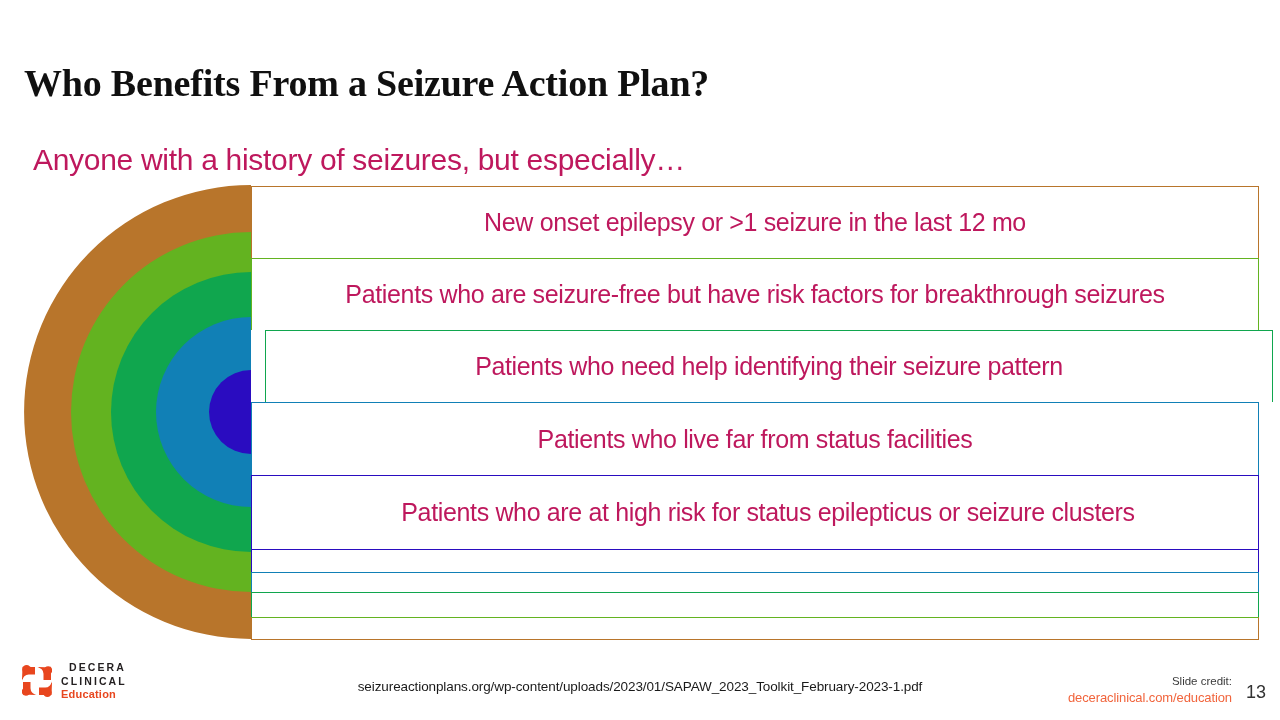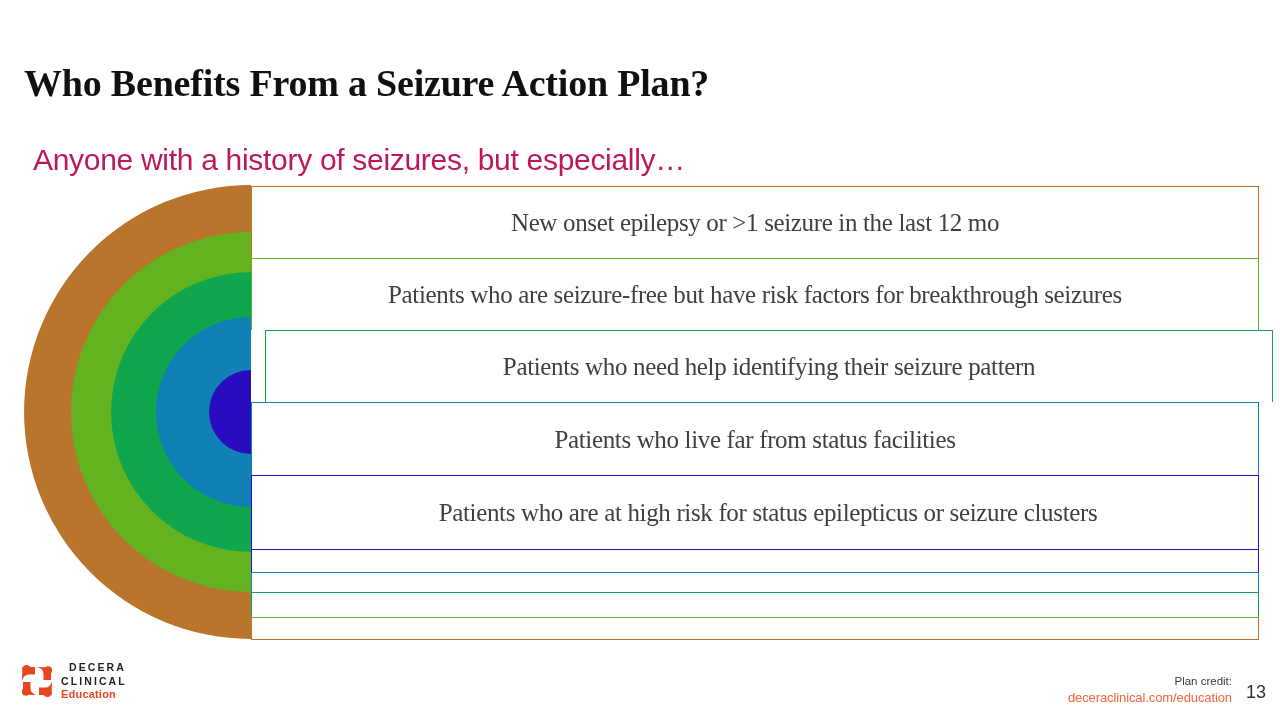--- a/index.html
+++ b/index.html
@@ -74,24 +74,24 @@
     position: absolute;
     left: 0;
     width: 100%;
     box-sizing: border-box;
     background: #ffffff;
     display: flex;
     align-items: center;
     justify-content: center;
   }
   .band-label {
-    font-family: Liberation Serif, serif;
+    font-family: Liberation Sans, sans-serif;
     font-size: 25px;
     line-height: 31px;
-    color: #404040;
+    color: #be185d;
     letter-spacing: -0.35px;
     text-align: center;
     white-space: nowrap;
   }
 
   
   #footer {
     position: absolute;
     left: 0;
     top: 650px;
@@ -257,20 +257,21 @@
       <circle fill="#E8461E" cx="3.8" cy="26.7" r="4.0"></circle>
       <rect fill="#ffffff" x="10.4" y="11.4" width="9.2" height="9.2"></rect>
     </svg>
     <div id="logo-text">
       <span class="logo-line1">DECERA</span>
       <span class="logo-line2">CLINICAL</span>
       <span class="logo-line3">Education</span>
     </div>
   </div>
 
+  <div id="source-url">seizureactionplans.org/wp-content/uploads/2023/01/SAPAW_2023_Toolkit_February-2023-1.pdf</div>
 
   <div id="slide-credit">
-    <span id="slide-credit-label">Plan credit:</span>
+    <span id="slide-credit-label">Slide credit:</span>
     <span id="slide-credit-link">deceraclinical.com/education</span>
   </div>
 
   <div id="page-number">13</div>
 </div>
 
 </body></html>

